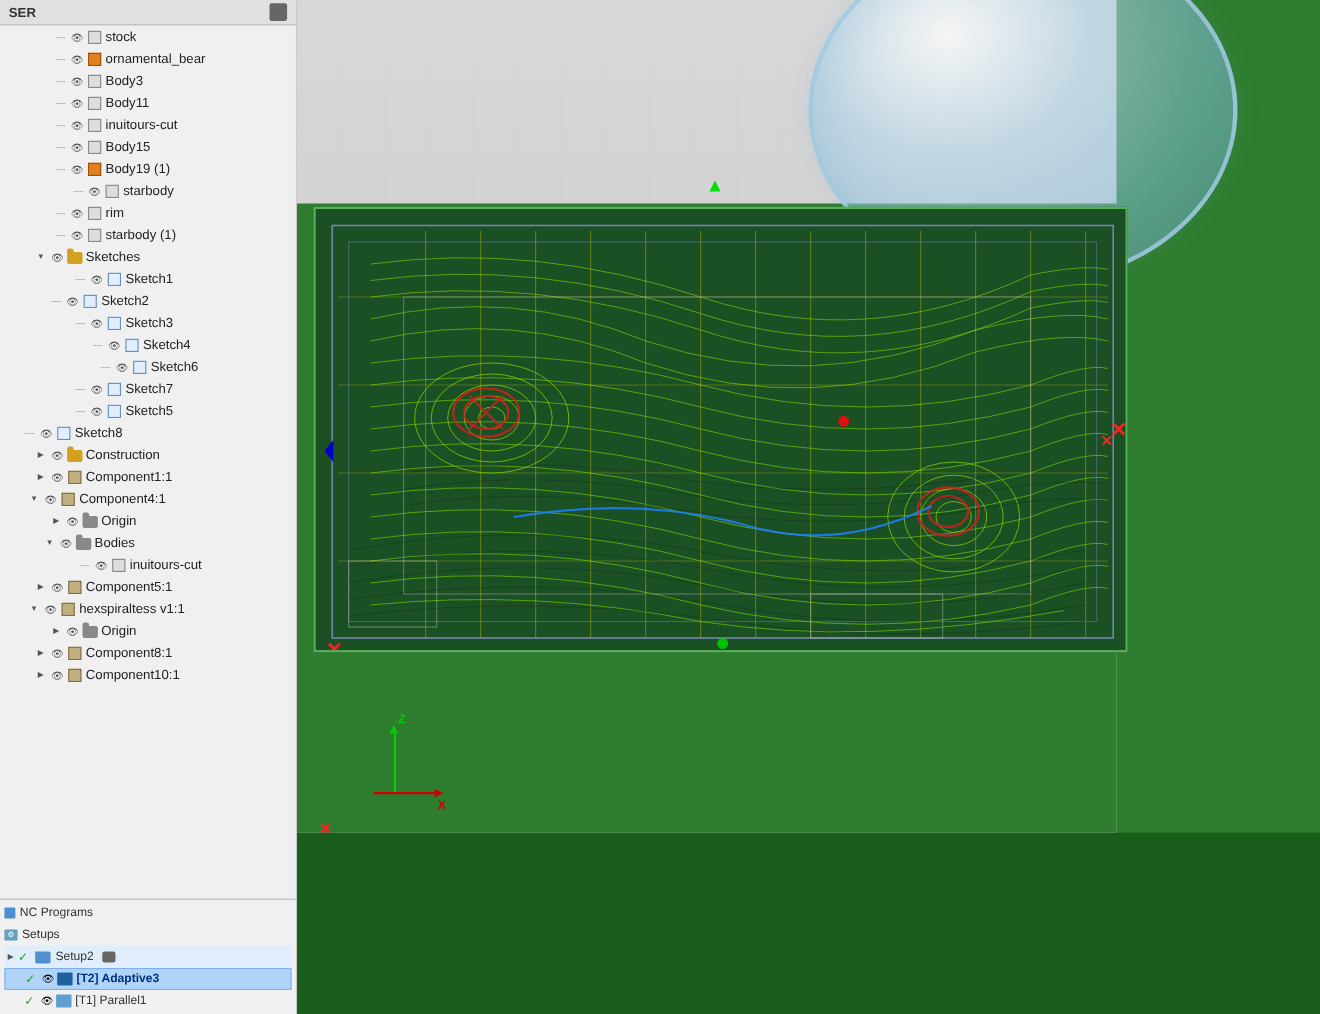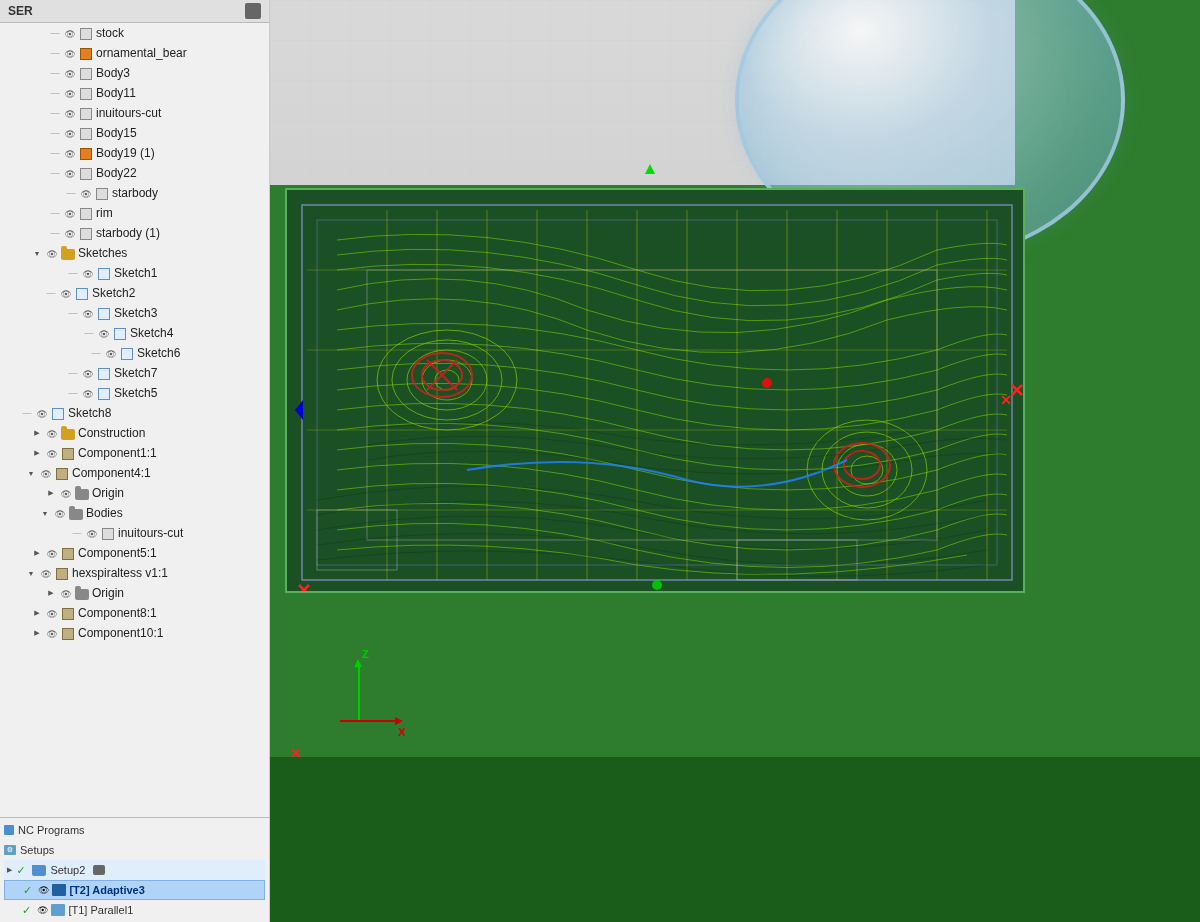--- a/index.html
+++ b/index.html
@@ -308,28 +308,20 @@
 
       <div class="tree-item" style="padding-left: 28px;">
         <span class="tree-expand dash"></span>
         <span class="tree-eye eye-open"></span>
         <span class="tree-icon">
             <span class="icon-box-orange"></span>
           </span>
         <span class="tree-label">Body19 (1)</span>
       </div>
 
-      <div class="tree-item" style="padding-left: 28px;">
-        <span class="tree-expand dash"></span>
-        <span class="tree-eye eye-open"></span>
-        <span class="tree-icon">
-            <span class="icon-box"></span>
-          </span>
-        <span class="tree-label">Body22</span>
-      </div>
 
       <div class="tree-item" style="padding-left: 44px;">
         <span class="tree-expand dash"></span>
         <span class="tree-eye eye-open"></span>
         <span class="tree-icon">
             <span class="icon-box"></span>
           </span>
         <span class="tree-label">starbody</span>
       </div>
 

